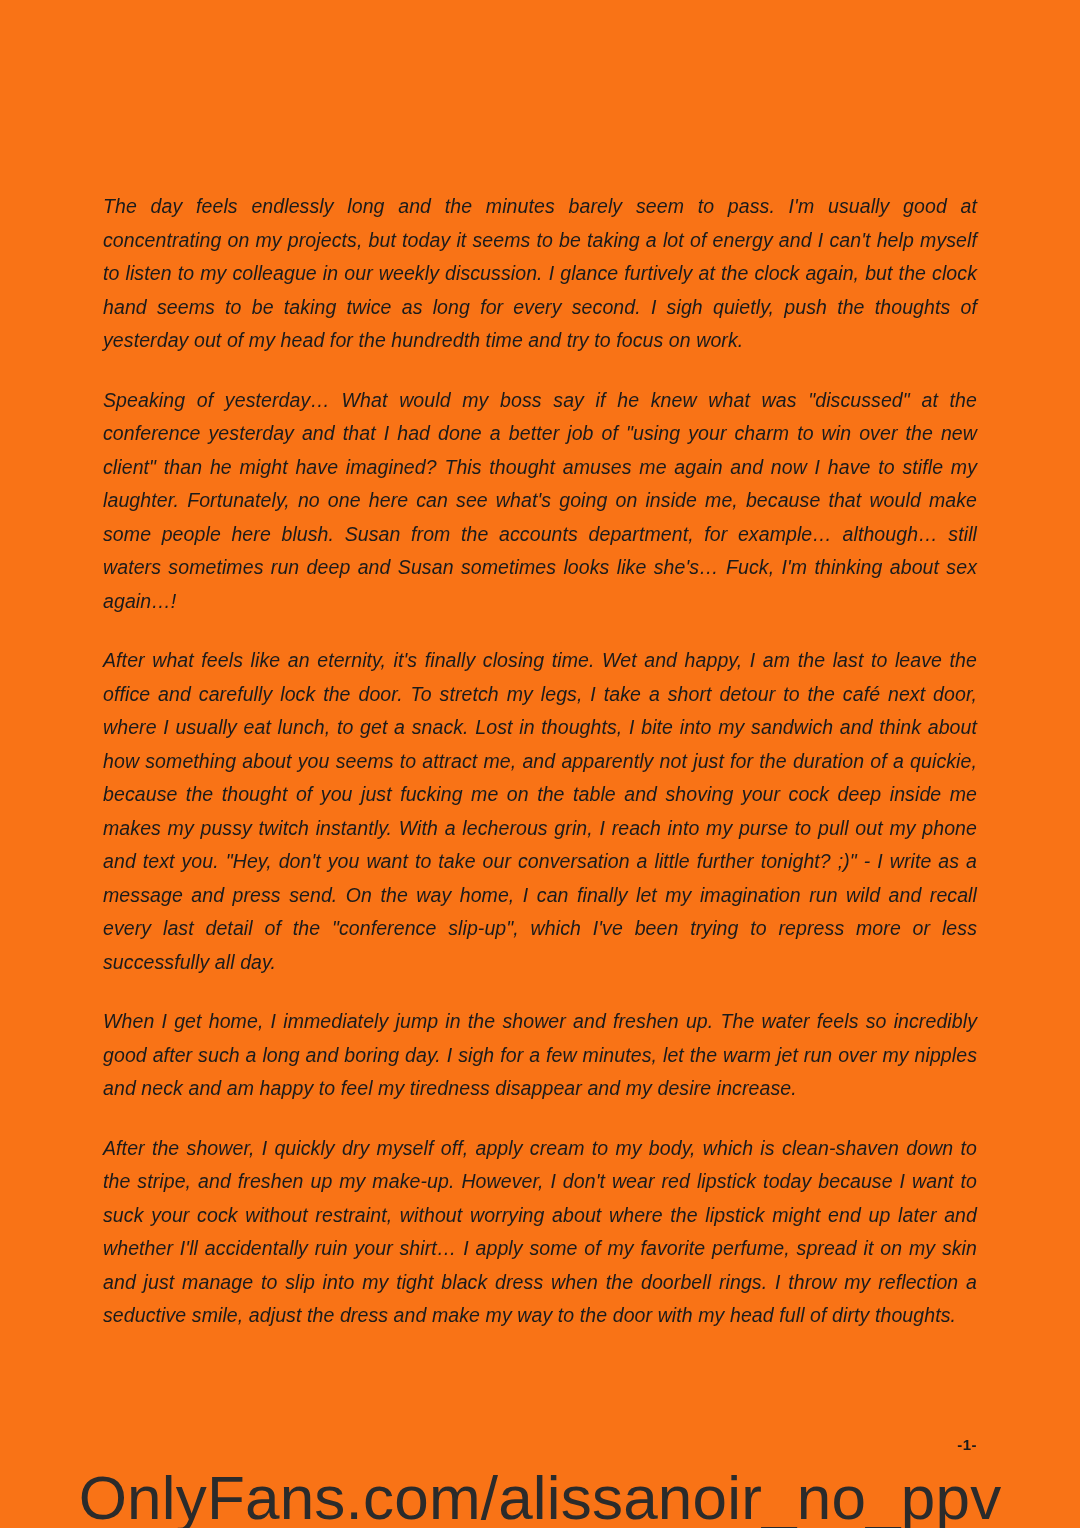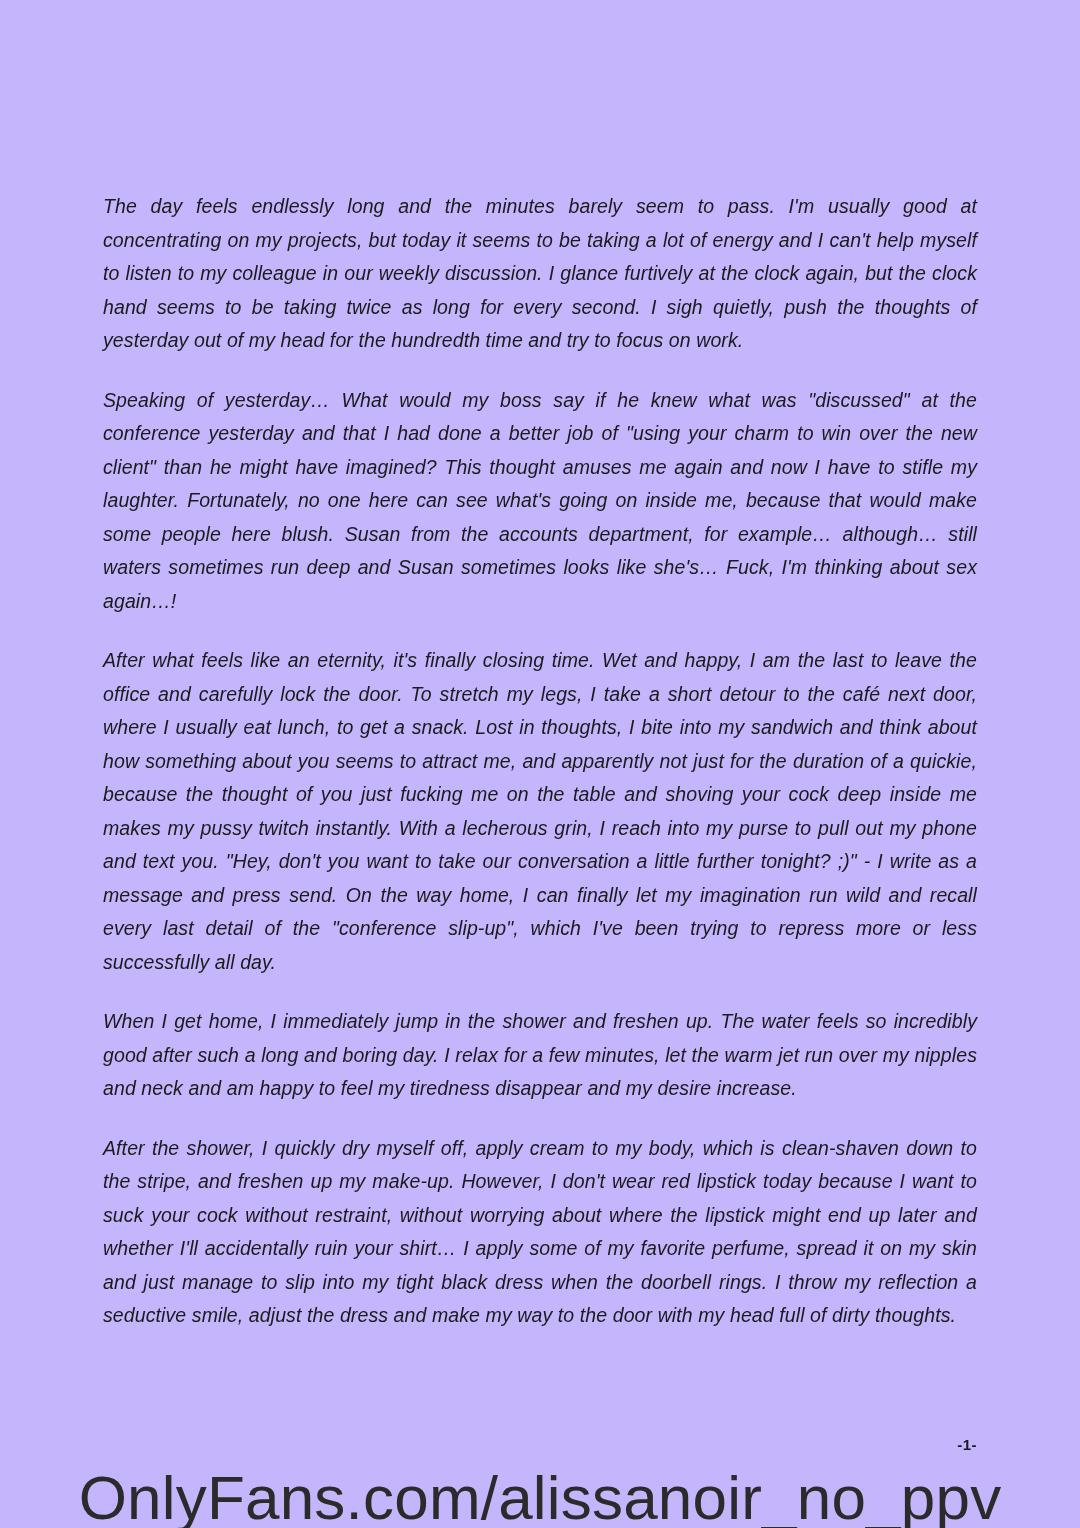--- a/index.html
+++ b/index.html
@@ -14,21 +14,21 @@
     font-family: "Liberation Sans", sans-serif;
     color: #1a1a1a;
     overflow: hidden;
   }
   .page {
     position: absolute;
     top: 0;
     left: 0;
     width: 1080px;
     height: 1528px;
-    background: #c4b5fd;
+    background: #f97316;
   }
   .content {
     position: absolute;
     top: 190px;
     left: 103px;
     width: 874px;
   }
   .para {
     font-family: "Liberation Sans", sans-serif;
     font-style: italic;
@@ -68,21 +68,21 @@
 </style>
 </head>
 <body>
 
 <div class="page">
 
   <div class="content">
     <p class="para">The day feels endlessly long and the minutes barely seem to pass. I'm usually good at concentrating on my projects, but today it seems to be taking a lot of energy and I can't help myself to listen to my colleague in our weekly discussion. I glance furtively at the clock again, but the clock hand seems to be taking twice as long for every second. I sigh quietly, push the thoughts of yesterday out of my head for the hundredth time and try to focus on work.</p>
     <p class="para">Speaking of yesterday… What would my boss say if he knew what was "discussed" at the conference yesterday and that I had done a better job of "using your charm to win over the new client" than he might have imagined? This thought amuses me again and now I have to stifle my laughter. Fortunately, no one here can see what's going on inside me, because that would make some people here blush. Susan from the accounts department, for example… although… still waters sometimes run deep and Susan sometimes looks like she's… Fuck, I'm thinking about sex again…!</p>
     <p class="para">After what feels like an eternity, it's finally closing time. Wet and happy, I am the last to leave the office and carefully lock the door. To stretch my legs, I take a short detour to the café next door, where I usually eat lunch, to get a snack. Lost in thoughts, I bite into my sandwich and think about how something about you seems to attract me, and apparently not just for the duration of a quickie, because the thought of you just fucking me on the table and shoving your cock deep inside me makes my pussy twitch instantly. With a lecherous grin, I reach into my purse to pull out my phone and text you. "Hey, don't you want to take our conversation a little further tonight? ;)" - I write as a message and press send. On the way home, I can finally let my imagination run wild and recall every last detail of the "conference slip-up", which I've been trying to repress more or less successfully all day.</p>
-    <p class="para">When I get home, I immediately jump in the shower and freshen up. The water feels so incredibly good after such a long and boring day. I relax for a few minutes, let the warm jet run over my nipples and neck and am happy to feel my tiredness disappear and my desire increase.</p>
+    <p class="para">When I get home, I immediately jump in the shower and freshen up. The water feels so incredibly good after such a long and boring day. I sigh for a few minutes, let the warm jet run over my nipples and neck and am happy to feel my tiredness disappear and my desire increase.</p>
     <p class="para">After the shower, I quickly dry myself off, apply cream to my body, which is clean-shaven down to the stripe, and freshen up my make-up. However, I don't wear red lipstick today because I want to suck your cock without restraint, without worrying about where the lipstick might end up later and whether I'll accidentally ruin your shirt… I apply some of my favorite perfume, spread it on my skin and just manage to slip into my tight black dress when the doorbell rings. I throw my reflection a seductive smile, adjust the dress and make my way to the door with my head full of dirty thoughts.</p>
   </div>
 
   <div class="page-number">-1-</div>
 
   <div class="watermark">OnlyFans.com/alissanoir_no_ppv</div>
 
 </div>
 
 </body></html>

